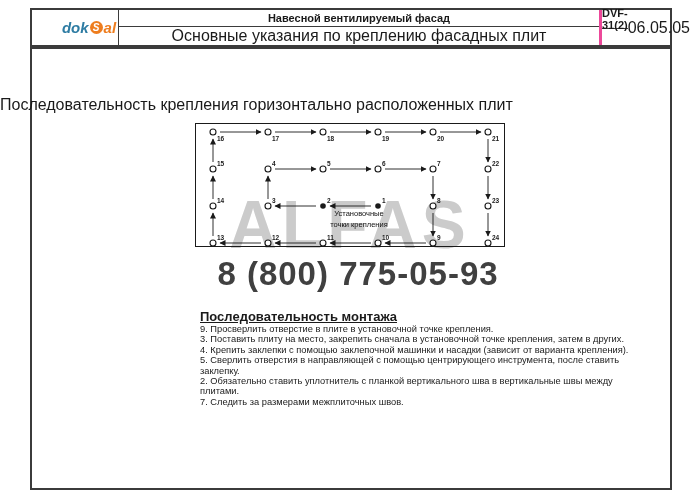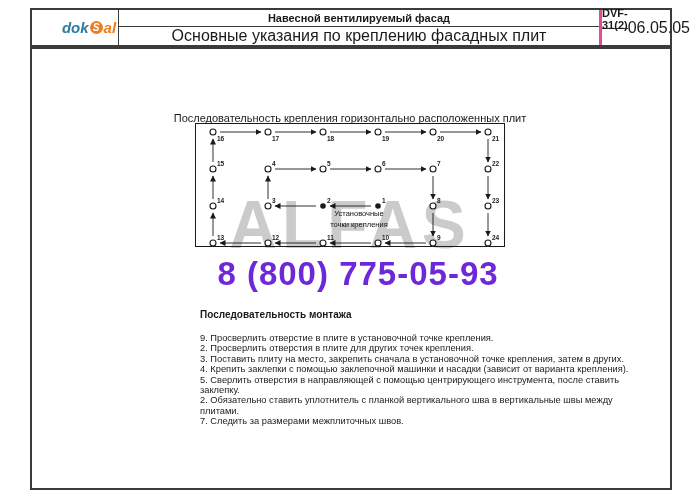--- a/index.html
+++ b/index.html
@@ -22,40 +22,40 @@
   .lg-blue { color: #2e7ca3; }
   .lg-orange { color: #ee7d1e; }
   .lg-circle { width: 13px; height: 13px; border-radius: 50%; background: #ee7d1e;
                color: #fff; display: inline-flex; align-items: center; justify-content: center;
                font-size: 10px; font-style: italic; margin: 0 1px; }
 
   
   .main-box { position: absolute; left: 30px; top: 47px; width: 642px; height: 443px;
               border: 2px solid #3b3b3b; background: #fff; }
 
-  .diagram-title { position: absolute; left: 0; right: 0; top: 96px; text-align: center;
-                   font-size: 11px; z-index: 3; margin-top: 16px; }
+  .diagram-title { position: absolute; left: 0; right: 0; top: 96px; text-align: left;
+                   font-size: 16px; z-index: 3; }
 
   
   .wm1 { position: absolute; left: 0; right: 0; top: 186px; text-align: center;
          font-size: 66px; font-weight: bold; color: #cbcbcb; letter-spacing: 5px;
          transform: scaleY(1.05); z-index: 1; }
   .wm2 { position: absolute; left: 16px; right: 0; top: 255px; text-align: center;
-         font-size: 33px; font-weight: bold; color: #6d28d9; letter-spacing: 1px; z-index: 1; }
+         font-size: 33px; font-weight: bold; color: #404040; letter-spacing: 1px; z-index: 1; }
 
   
   .plate { position: absolute; left: 195px; top: 123px; width: 310px; height: 124px;
            border: 1px solid #1a1a1a; z-index: 2; }
   .plate svg { position: absolute; left: 0; top: 0; }
   .anchor-label { position: absolute; left: 108px; top: 84px; width: 110px; text-align: center;
                   font-size: 7.5px; line-height: 11px; color: #111; }
 
   
   .instr { position: absolute; left: 200px; top: 309px; width: 430px; z-index: 2; }
-  .instr-heading { font-weight: bold; font-size: 10px; margin-bottom: 13px; }
+  .instr-heading { font-weight: bold; font-size: 13px; text-decoration: underline; }
   .instr-item { font-size: 9.3px; line-height: 10.4px; }
 </style>
 </head>
 <body>
 
 <div class="hdr">
   <div class="hdr-logo">
     <span class="logo">
       <span class="lg-blue">dok</span>
       <span class="lg-circle">S</span>
@@ -165,20 +165,19 @@
   <div class="anchor-label">
     <div>Установочные</div>
     <div>точки крепления</div>
   </div>
 </div>
 
 <div class="instr">
   <div class="instr-heading">Последовательность монтажа</div>
   <div id="instr-list">
       <div class="instr-item">9. Просверлить отверстие в плите в установочной точке крепления.</div>
-      <div class="instr-item">2. Просверлить отверстия в плите для других точек крепления.</div>
       <div class="instr-item">3. Поставить плиту на место, закрепить сначала в установочной точке крепления, затем в других.</div>
       <div class="instr-item">4. Крепить заклепки с помощью заклепочной машинки и насадки (зависит от варианта крепления).</div>
       <div class="instr-item">5. Сверлить отверстия в направляющей с помощью центрирующего инструмента, после ставить заклепку.</div>
       <div class="instr-item">2. Обязательно ставить уплотнитель с планкой вертикального шва в вертикальные швы между плитами.</div>
       <div class="instr-item">7. Следить за размерами межплиточных швов.</div>
     </div>
 </div>
 
 </body></html>

